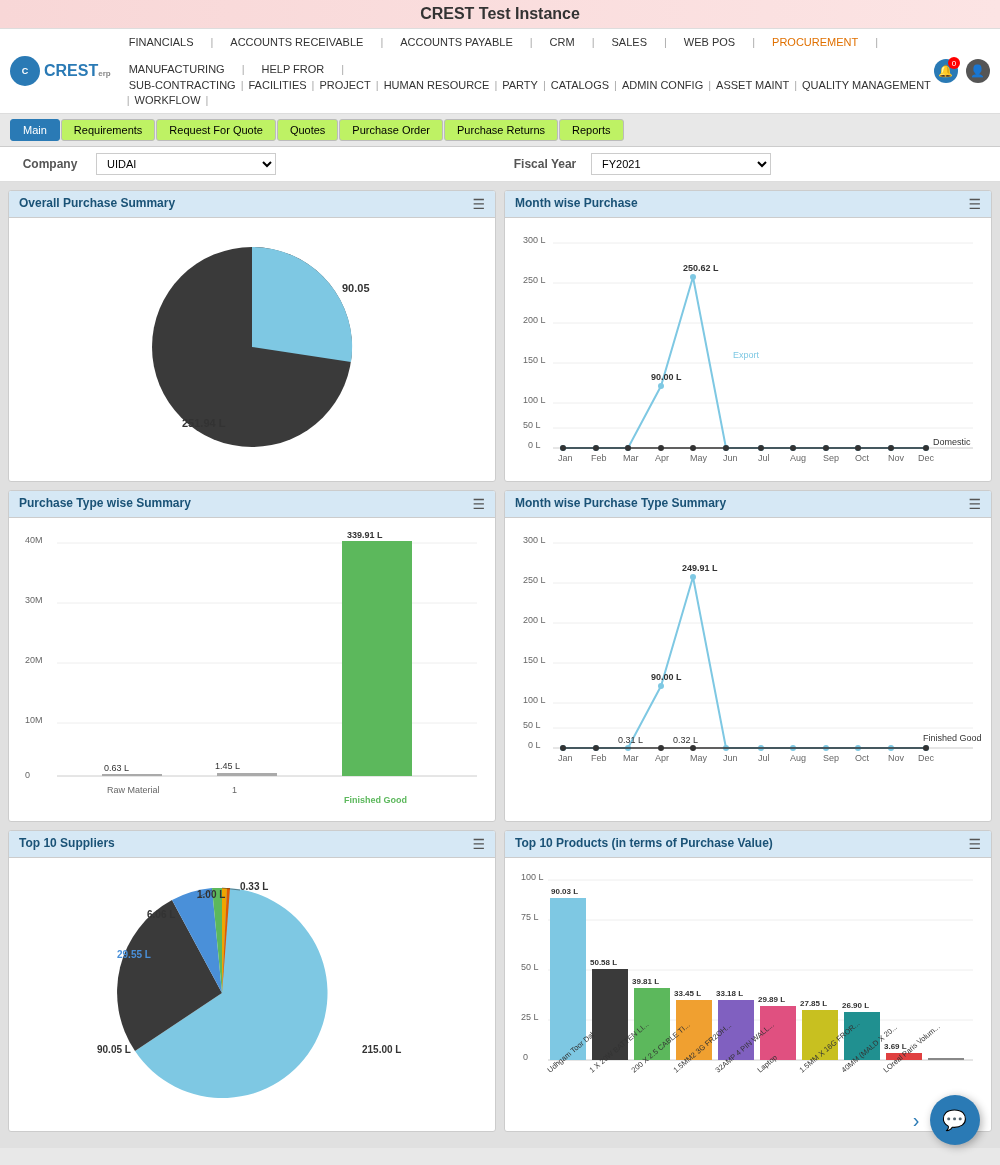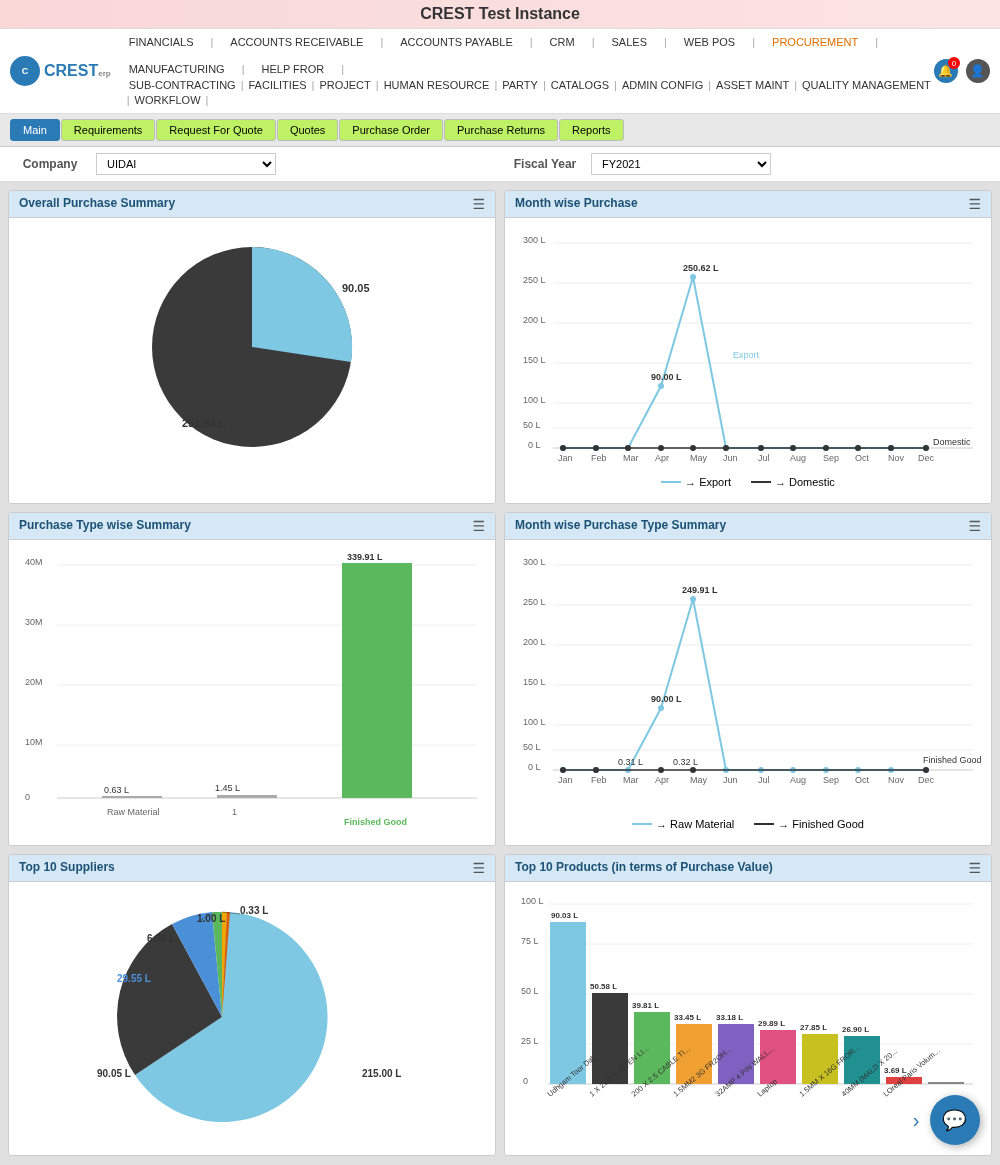--- a/index.html
+++ b/index.html
@@ -382,30 +382,20 @@
           <circle cx="175" cy="220" r="3" fill="#333"></circle>
           <circle cx="208" cy="220" r="3" fill="#333"></circle>
           <circle cx="243" cy="220" r="3" fill="#333"></circle>
           <circle cx="275" cy="220" r="3" fill="#333"></circle>
           <circle cx="308" cy="220" r="3" fill="#333"></circle>
           <circle cx="340" cy="220" r="3" fill="#333"></circle>
           <circle cx="373" cy="220" r="3" fill="#333"></circle>
           <circle cx="408" cy="220" r="3" fill="#333"></circle>
           <text x="415" y="217" font-size="9" fill="#333">Domestic</text>
         </svg>
-        <div class="legend">
-          <div class="legend-item">
-            <div style="width:20px;height:2px;background:#7ec8e3;"></div>
-            <span>→ Export</span>
-          </div>
-          <div class="legend-item">
-            <div style="width:20px;height:2px;background:#333;"></div>
-            <span>→ Domestic</span>
-          </div>
-        </div>
       </div>
     </div>
   </div>
 
   <div class="dashboard-row">
 
     <div class="panel">
       <div class="panel-header">
         <span class="panel-title">Purchase Type wise Summary</span>
         <span class="panel-menu-icon">☰</span>
@@ -498,30 +488,20 @@
 
           <text x="405" y="213" font-size="9" fill="#333">Finished Good</text>
 
           <polyline points="45,220 78,220 110,220 143,220 175,220 208,220 243,220 275,220 308,220 340,220 373,220 408,220" fill="none" stroke="#333" stroke-width="1.5"></polyline>
           <circle cx="45" cy="220" r="3" fill="#333"></circle>
           <circle cx="78" cy="220" r="3" fill="#333"></circle>
           <circle cx="143" cy="220" r="3" fill="#333"></circle>
           <circle cx="175" cy="220" r="3" fill="#333"></circle>
           <circle cx="408" cy="220" r="3" fill="#333"></circle>
         </svg>
-        <div class="legend">
-          <div class="legend-item">
-            <div style="width:20px;height:2px;background:#7ec8e3;"></div>
-            <span>→ Raw Material</span>
-          </div>
-          <div class="legend-item">
-            <div style="width:20px;height:2px;background:#333;"></div>
-            <span>→ Finished Good</span>
-          </div>
-        </div>
       </div>
     </div>
   </div>
 
   <div class="dashboard-row">
 
     <div class="panel">
       <div class="panel-header">
         <span class="panel-title">Top 10 Suppliers</span>
         <span class="panel-menu-icon">☰</span>

